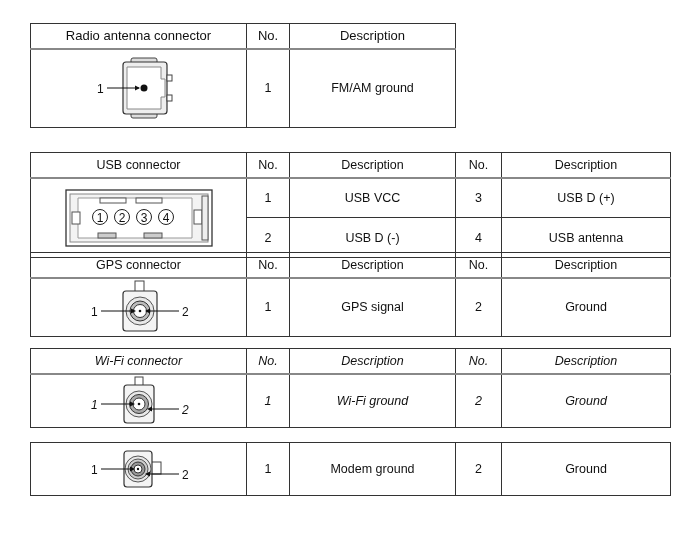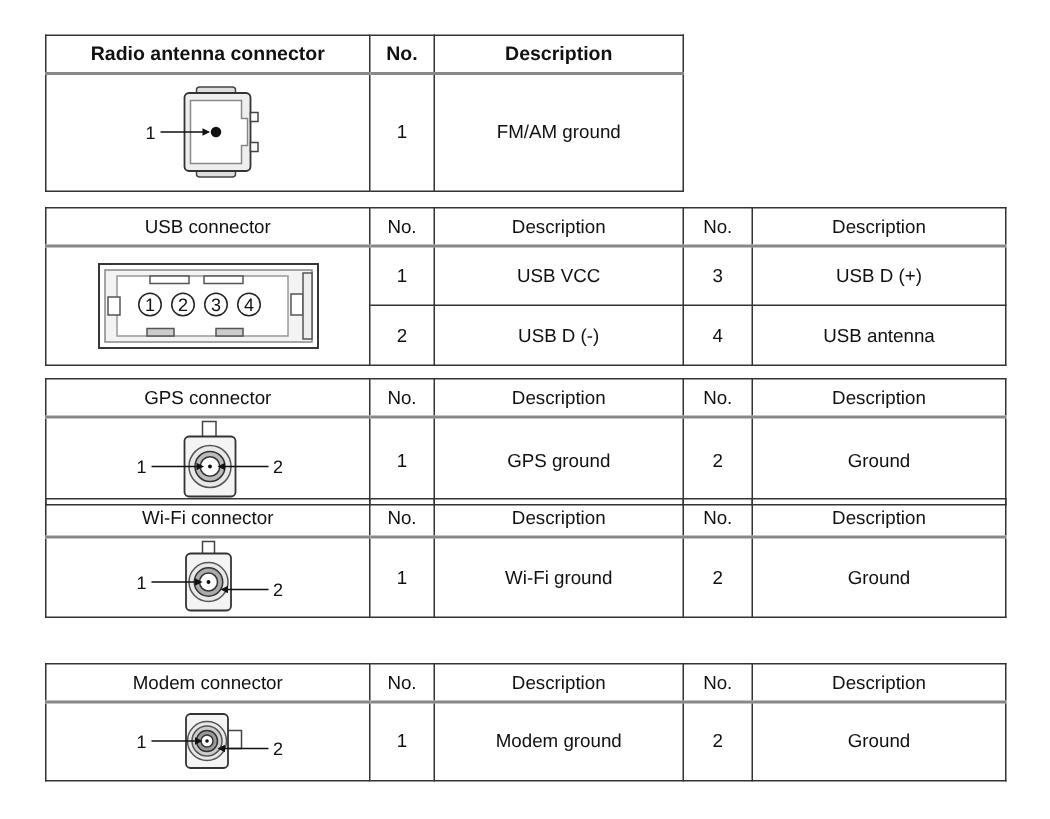--- a/index.html
+++ b/index.html
@@ -2,26 +2,26 @@
 <html><head>
 <meta charset="utf-8">
 <style>
   html, body { margin: 0; padding: 0; background: #ffffff; }
   body { width: 700px; height: 546px; position: relative; overflow: hidden;
          font-family: "Liberation Sans", sans-serif; color: #111; }
   table.ct { position: absolute; left: 30px; border-collapse: collapse; table-layout: fixed; }
   table.ct td, table.ct th { border: 1px solid #333; text-align: center; vertical-align: middle;
          padding: 0; font-size: 12.5px; font-weight: normal; color: #111; }
   table.ct th { border-bottom: 2px solid #888; }
-  table.ct th.bold { font-weight: bold; font-size: 13px; }
+  table.ct th.bold { font-weight: normal; font-size: 13px; }
   table.ct .img-cell svg { display: block; margin: 0 auto; }
   #t-radio { top: 23px; width: 426px; }
-  #t-usb   { top: 138px; width: 640px; }
+  #t-usb   { top: 152px; width: 640px; }
   #t-gps   { top: 252px; width: 640px; }
-  #t-wifi  { top: 332px; width: 640px; }
+  #t-wifi  { top: 348px; width: 640px; font-style: italic; }
   #t-modem { top: 442px; width: 640px; }
   col.c1 { width: 216px; } col.c2 { width: 43px; } col.c3 { width: 166px; }
   col.c4 { width: 46px; } col.c5 { width: 169px; }
   tr.h { height: 25px; }
 </style>
 </head>
 <body>
 
 <table class="ct" id="t-radio">
   <colgroup>
@@ -136,21 +136,21 @@
         <circle cx="61" cy="32" r="1.3" fill="#111"></circle>
         <line x1="22" y1="32" x2="55" y2="32" stroke="#111"></line>
         <polygon points="57,32 52,29.5 52,34.5" fill="#111"></polygon>
         <line x1="68" y1="32" x2="100" y2="32" stroke="#111"></line>
         <polygon points="66,32 71,29.5 71,34.5" fill="#111"></polygon>
         <text x="12" y="36.5" font-size="12" font-family="Liberation Sans, sans-serif" fill="#111">1</text>
         <text x="103" y="36.5" font-size="12" font-family="Liberation Sans, sans-serif" fill="#111">2</text>
       </svg>
     </td>
     <td>1</td>
-    <td>GPS ground</td>
+    <td>GPS signal</td>
     <td>2</td>
     <td>Ground</td>
   </tr>
 </tbody>
   </table>
 
 <table class="ct" id="t-wifi">
   <colgroup>
       <col class="c1">
       <col class="c2">
@@ -193,27 +193,20 @@
 
 <table class="ct" id="t-modem">
   <colgroup>
       <col class="c1">
       <col class="c2">
       <col class="c3">
       <col class="c4">
       <col class="c5">
     </colgroup>
   <tbody>
-      <tr class="h">
-    <th>Modem connector</th>
-    <th>No.</th>
-    <th>Description</th>
-    <th>No.</th>
-    <th>Description</th>
-  </tr>
   <tr style="height:53px">
     <td class="img-cell">
       <svg width="120" height="50" viewBox="0 0 120 50">
         <rect x="72" y="18" width="10" height="12" fill="#fff" stroke="#444"></rect>
         <rect x="45" y="7" width="28" height="36" rx="3" fill="#f4f4f4" stroke="#333" stroke-width="1.2"></rect>
         <circle cx="59" cy="25" r="13" fill="#e8e8e8" stroke="#555"></circle>
         <circle cx="59" cy="25" r="10" fill="#ccc" stroke="#555"></circle>
         <circle cx="59" cy="25" r="7" fill="#999" stroke="#333"></circle>
         <circle cx="59" cy="25" r="4" fill="#fff" stroke="#333"></circle>
         <circle cx="59" cy="25" r="1.2" fill="#111"></circle>

